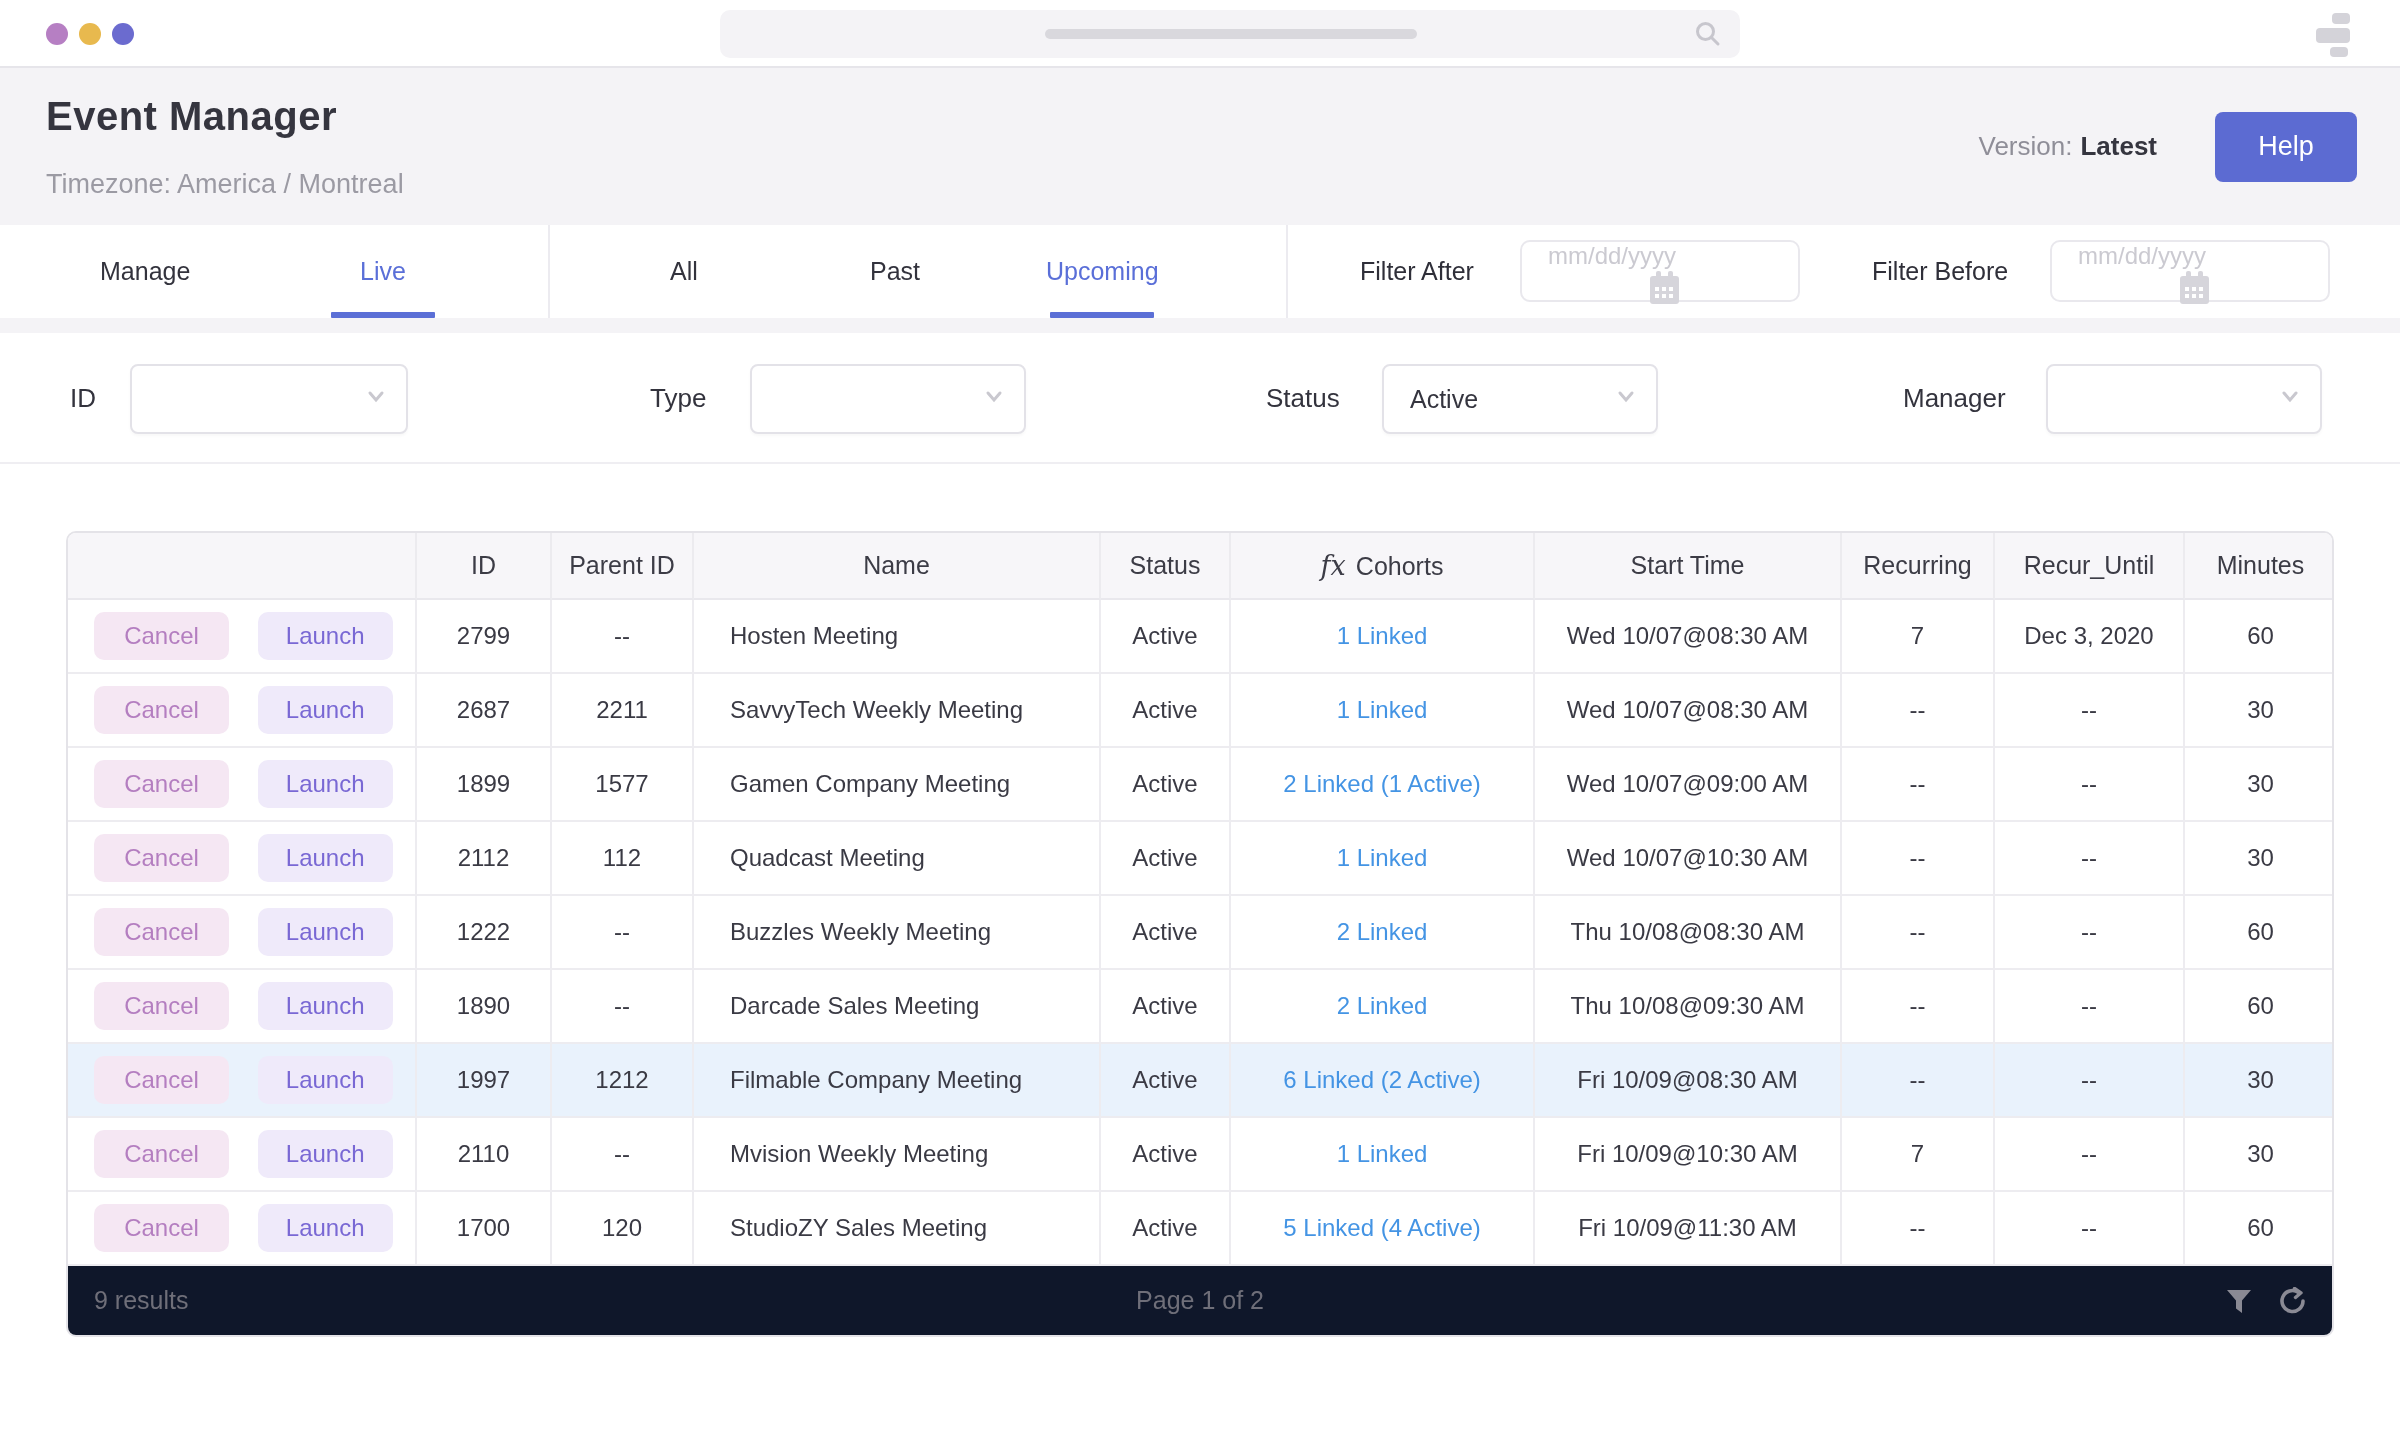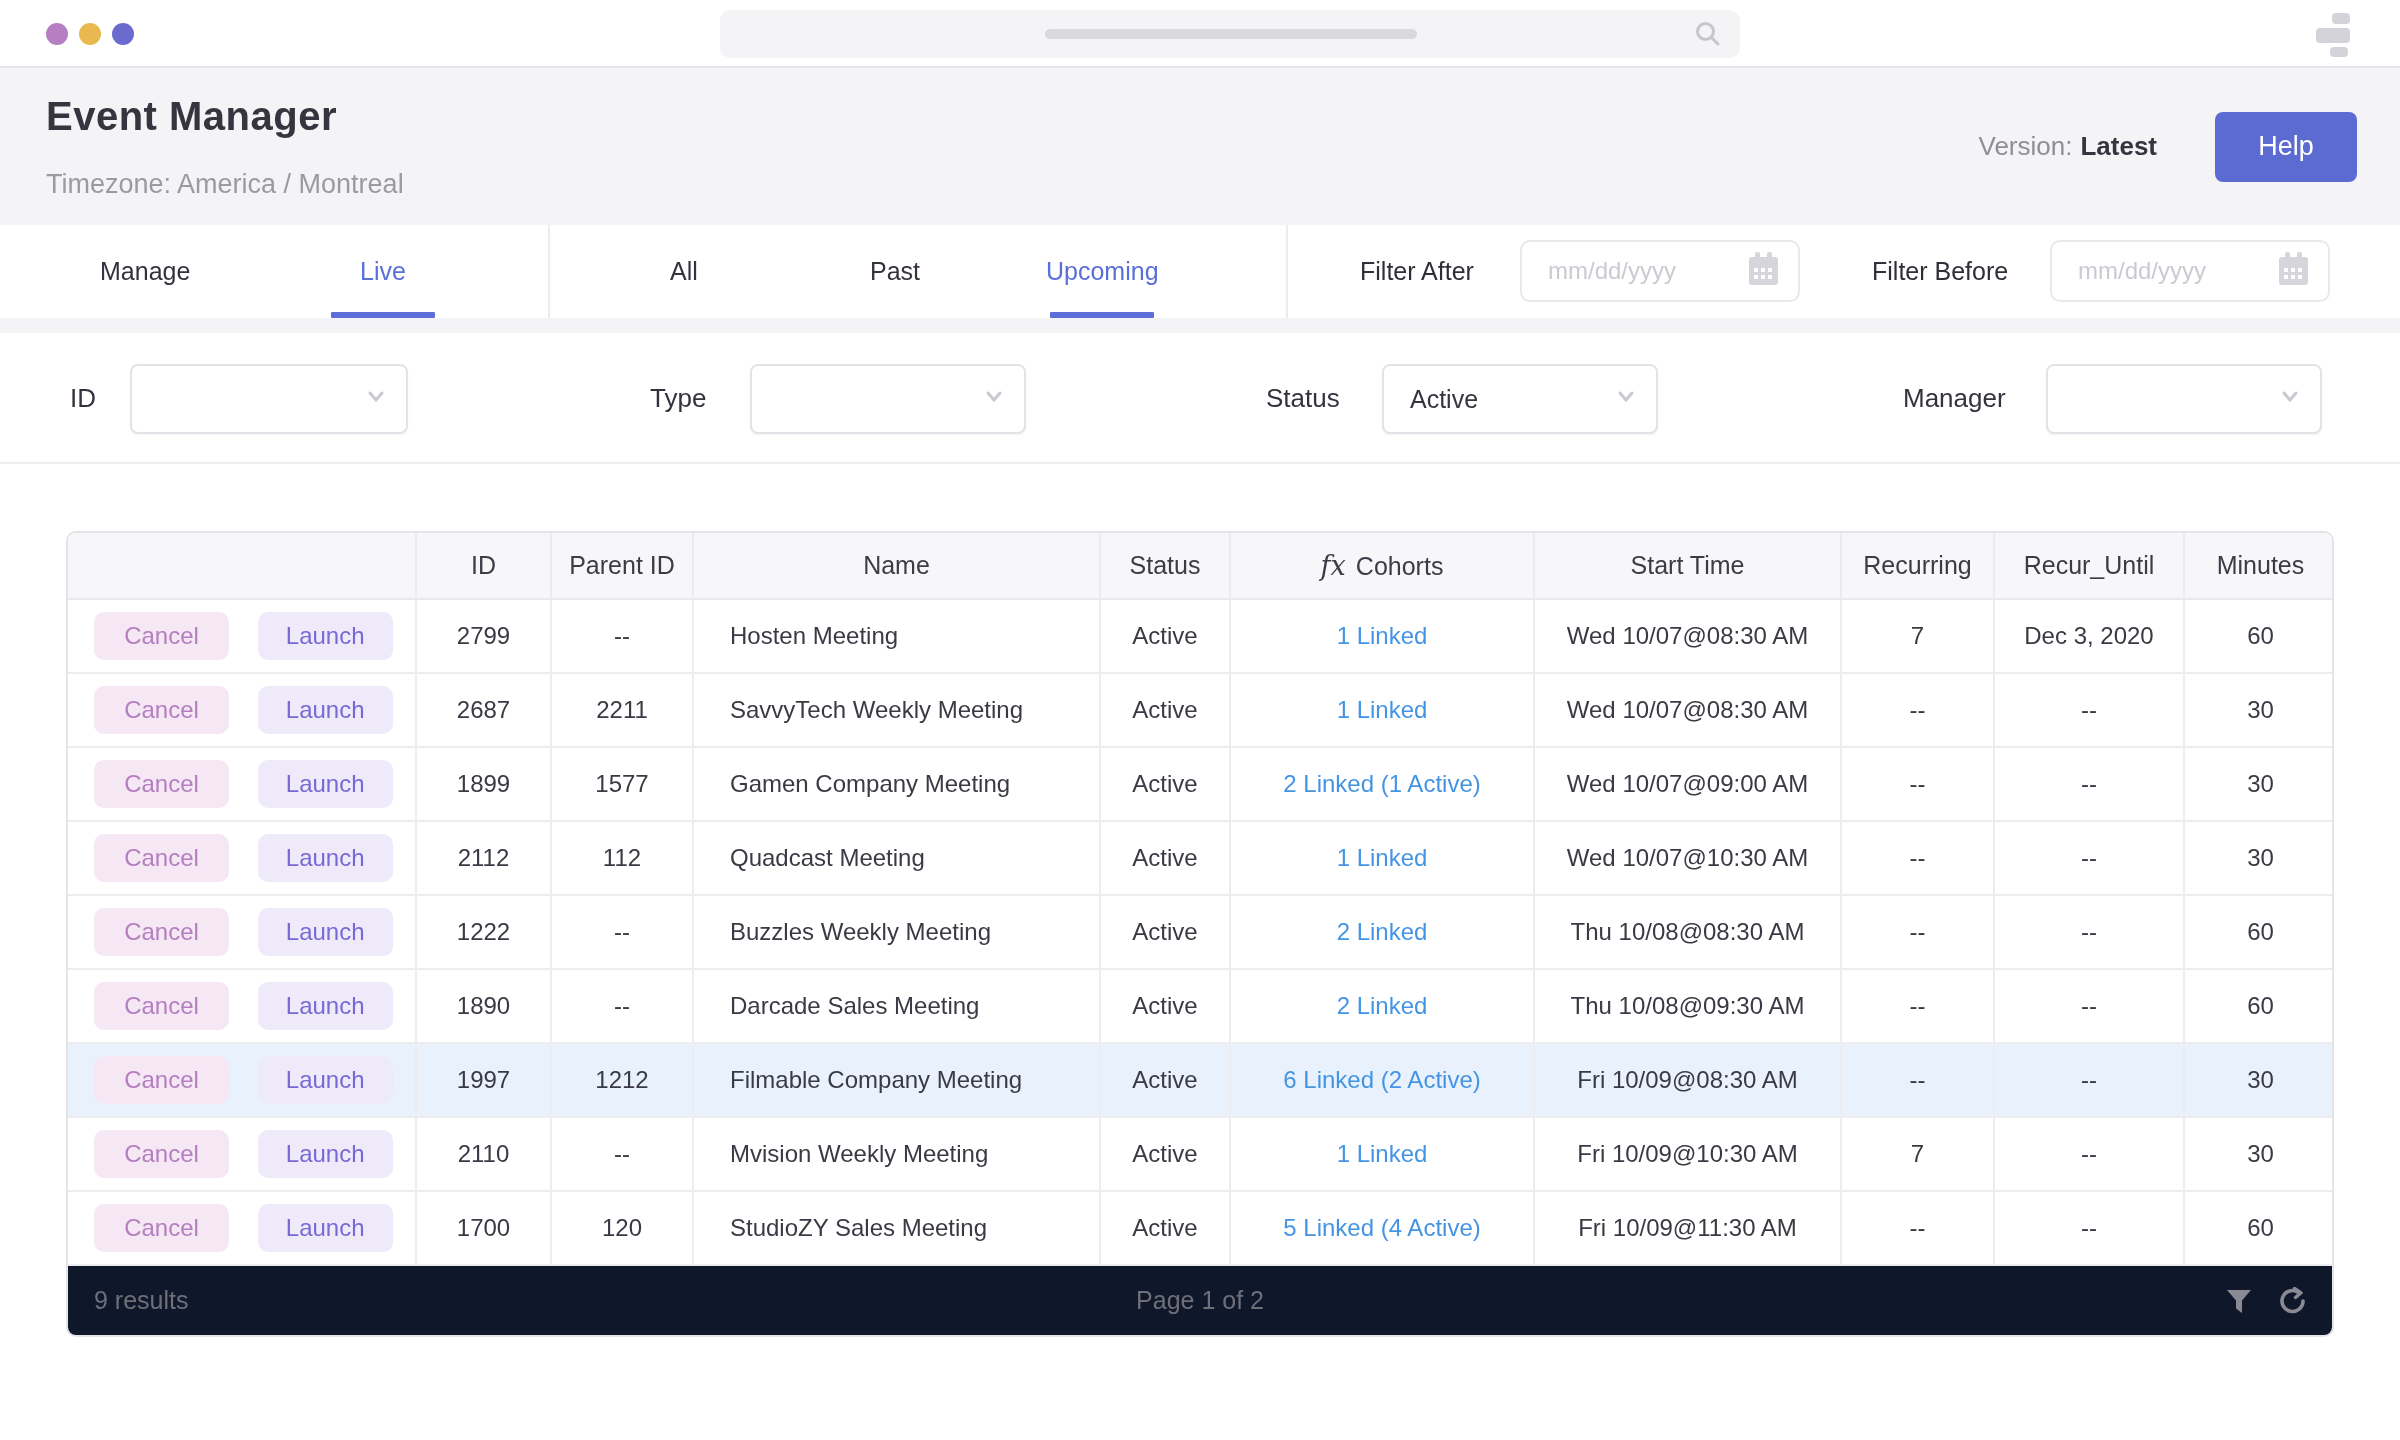--- a/index.html
+++ b/index.html
@@ -38,21 +38,21 @@
   .tabsrow { position:relative; height:93px; background:#fff; }
   .tab { position:absolute; top:0; height:93px; line-height:93px; font-size:25px;
     color:#33333d; font-weight:500; cursor:pointer; }
   .tab.active { color:#5a6fd8; }
   .tab.active::after { content:""; position:absolute; left:50%; transform:translateX(-50%);
     bottom:0; width:104px; height:6px; background:#5b6fd6; border-radius:1px; }
   .vdiv { position:absolute; top:0; width:2px; height:93px; background:#ecebf0; }
   .datefilter-label { position:absolute; top:0; height:93px; line-height:93px;
     font-size:25px; font-weight:500; color:#2f2f39; }
   .dateinput { position:absolute; top:15px; width:280px; height:62px; border:2px solid #e9e8ed;
-    border-radius:10px; background:#fff; display:flex; align-items:center; padding:0 18px 0 26px; }
+    border-radius:10px; background:#fff; display:flex; align-items:center; padding:0 18px 0 26px;flex-direction:column; }
   .dateinput input { border:none; outline:none; width:100%; font-size:24px; color:#3a3a44;
     font-family:inherit; background:transparent; }
   .dateinput input::placeholder { color:#cbcad1; }
 
   .strip { height:15px; background:#f4f3f6; }
 
   
   .filterrow { position:relative; height:131px; background:#fff; border-bottom:2px solid #efeef2; }
   .flabel { position:absolute; top:0; height:131px; line-height:131px; font-size:26px;
     font-weight:500; color:#33333d; }

